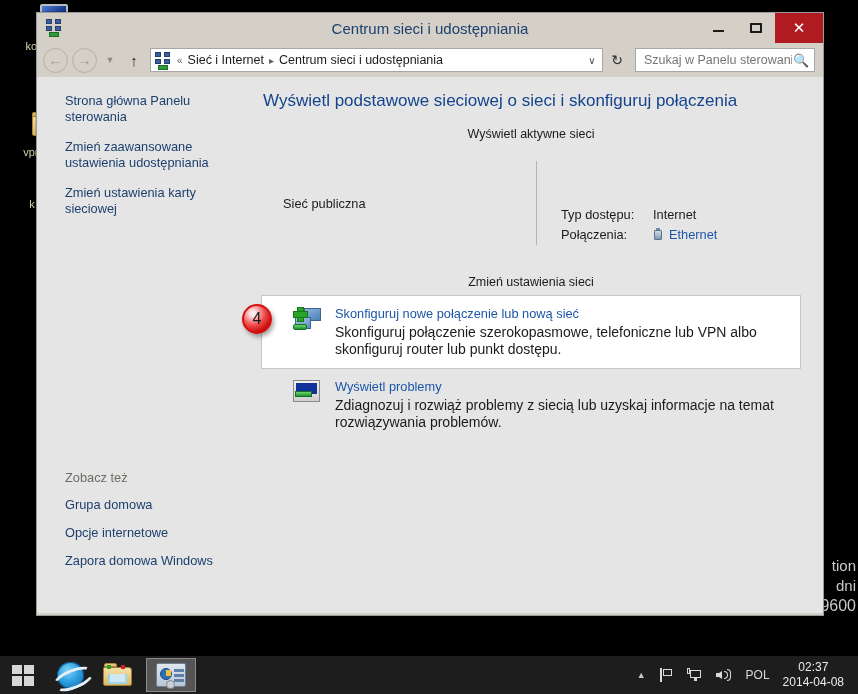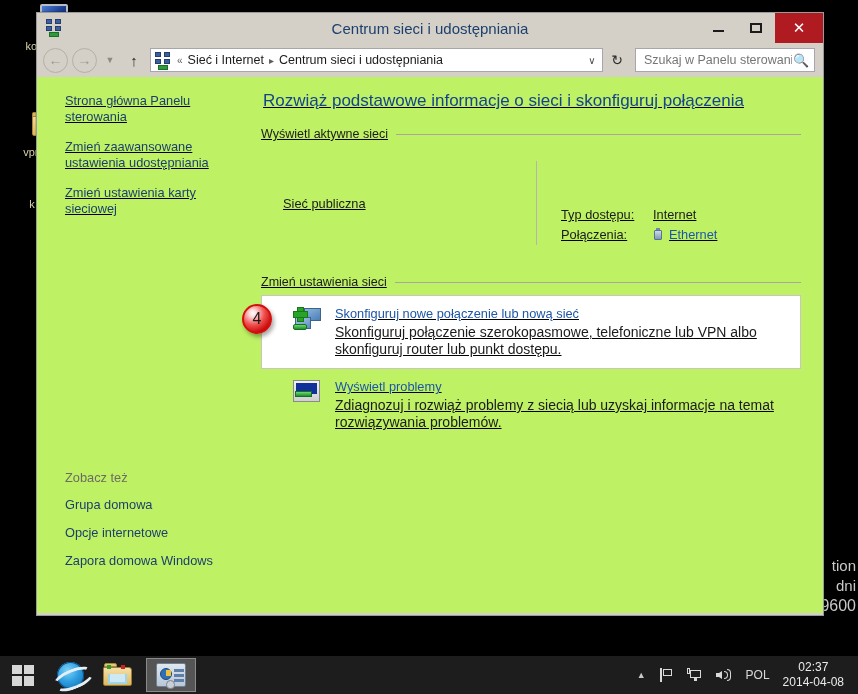--- a/index.html
+++ b/index.html
@@ -199,36 +199,36 @@
     width: 180px; height: 24px; background: #ffffff; border: 1px solid #a7a6aa;
     display: flex; align-items: center; padding: 0 4px 0 6px; margin-left: 6px;
   }
   #searchbox input {
     flex: 1; border: none; outline: none; font-size: 12.5px; color: #555555;
     font-family: "Liberation Sans", sans-serif; background: transparent; min-width: 0;
   }
   #searchbox .mag { color: #2b2b2b; font-size: 13px; }
 
   
-  #winbody { display: flex; height: 536px; background: #bef264; text-decoration: underline; }
+  #winbody { display: flex; height: 536px; background: #e5e5e5; }
   #sidebar { width: 214px; padding: 16px 10px 0 28px; position: relative; }
   .side-link {
     color: #1c3f6e; font-size: 12.8px; line-height: 16px; margin-bottom: 14px;
     cursor: pointer;
   }
   #seealso {
     position: absolute; left: 28px; bottom: 32px; width: 190px;
   }
   #seealso .sa-title { color: #6e6a64; font-size: 12.8px; margin-bottom: 12px; margin-top: 36px; }
   #seealso .sa-link { color: #1c3f6e; font-size: 12.8px; margin-bottom: 13px; }
 
   #content { flex: 1; padding: 14px 22px 0 10px; }
   #page-title { color: #14448c; font-size: 17px; margin: 0 0 16px 2px; }
 
-  .section-head { display: flex; align-items: center; margin-bottom: 6px; }
+  .section-head { display: flex; align-items: center; margin-bottom: 6px; flex-direction: column; }
   .section-head .sh-text { font-size: 12.5px; color: #1b1b1b; white-space: nowrap; }
   .section-head .sh-rule { flex: 1; height: 1px; background: #a9a6a0; margin-left: 8px; }
 
   #active-net {
     display: flex; padding: 14px 0 10px 0; margin-bottom: 20px;
   }
   #active-net .net-left { width: 276px; display: flex; align-items: center; padding-left: 22px;
     border-right: 1px solid #b7b4ae; }
   #active-net .net-name { font-size: 12.8px; color: #1b1b1b; }
   #active-net .net-right { padding-left: 24px; margin-top: 44px; }
@@ -374,21 +374,21 @@
 
       <div id="seealso">
         <div class="sa-title">Zobacz też</div>
         <div class="sa-link">Grupa domowa</div>
         <div class="sa-link">Opcje internetowe</div>
         <div class="sa-link">Zapora domowa Windows</div>
       </div>
     </div>
 
     <div id="content">
-      <div id="page-title">Rozwiąż podstawowe informacje o sieci i skonfiguruj połączenia</div>
+      <div id="page-title">Wyświetl podstawowe sieciowej o sieci i skonfiguruj połączenia</div>
 
       <div class="section-head">
         <span class="sh-text">Wyświetl aktywne sieci</span>
         <span class="sh-rule"></span>
       </div>
 
       <div id="active-net">
         <div class="net-left">
           <span class="net-name">Sieć publiczna</span>
         </div>

